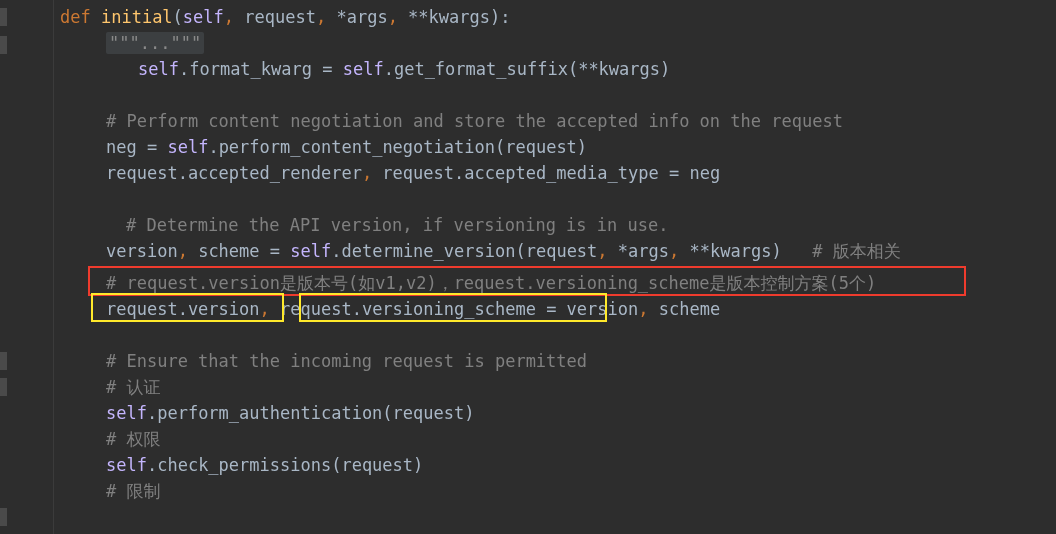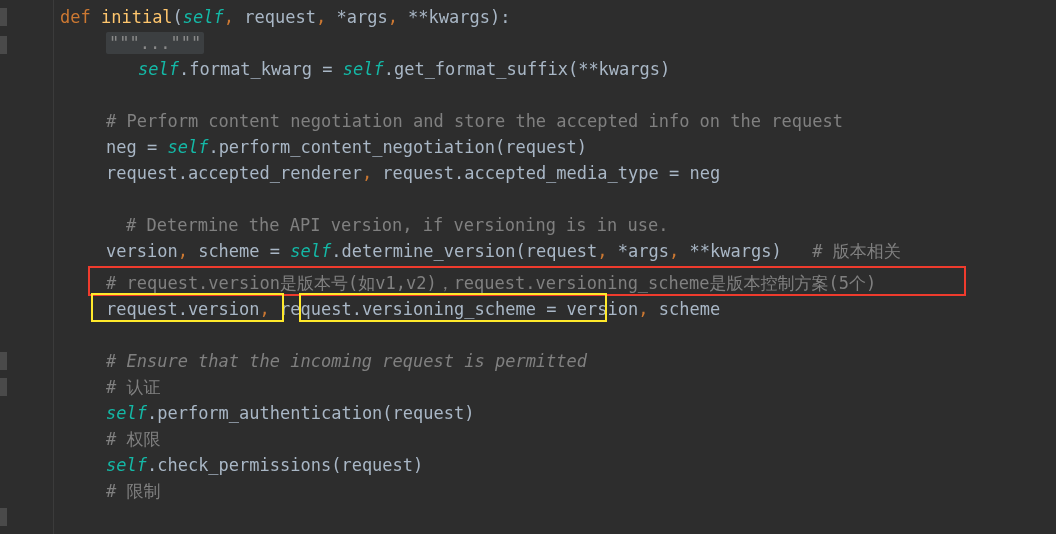--- a/index.html
+++ b/index.html
@@ -81,21 +81,21 @@
     left: 0;
     white-space: pre;
     color: #a9b7c6;
     height: 26px;
     line-height: 26px;
   }
 
   
   .tok-kw      { color: #cc7832; }
   .tok-fn      { color: #ffc66d; }
-  .tok-self    { color: #14b8a6; font-style: italic; }
+  .tok-self    { color: #c4b5fd; }
   .tok-ident   { color: #a9b7c6; }
   .tok-punct   { color: #a9b7c6; }
   .tok-comma   { color: #cc7832; }
   .tok-comment { color: #808080; }
   .tok-op      { color: #a9b7c6; }
 
   
   .fold-chip {
     background: #3c3f41;
     color: #8a8a8a;
@@ -136,21 +136,21 @@
       <div class="code-line" style="top: 4px; left: 6px;"><span class="tok-kw">def </span><span class="tok-fn">initial</span><span class="tok-punct">(</span><span class="tok-self">self</span><span class="tok-comma">,</span><span class="tok-ident"> request</span><span class="tok-comma">,</span><span class="tok-ident"> *args</span><span class="tok-comma">,</span><span class="tok-ident"> **kwargs</span><span class="tok-punct">):</span></div>
       <div class="code-line" style="top: 30px; left: 52px;"><span class="fold-chip">"""..."""</span></div>
       <div class="code-line" style="top: 56px; left: 52px; margin-left: 32px;"><span class="tok-self">self</span><span class="tok-ident">.format_kwarg </span><span class="tok-op">= </span><span class="tok-self">self</span><span class="tok-ident">.get_format_suffix(**kwargs)</span></div>
       <div class="code-line" style="top: 108px; left: 52px;"><span class="tok-comment"># Perform content negotiation and store the accepted info on the request</span></div>
       <div class="code-line" style="top: 134px; left: 52px;"><span class="tok-ident">neg </span><span class="tok-op">= </span><span class="tok-self">self</span><span class="tok-ident">.perform_content_negotiation(request)</span></div>
       <div class="code-line" style="top: 160px; left: 52px;"><span class="tok-ident">request.accepted_renderer</span><span class="tok-comma">,</span><span class="tok-ident"> request.accepted_media_type </span><span class="tok-op">= </span><span class="tok-ident">neg</span></div>
       <div class="code-line" style="top: 212px; left: 52px; margin-left: 20px;"><span class="tok-comment"># Determine the API version, if versioning is in use.</span></div>
       <div class="code-line" style="top: 238px; left: 52px;"><span class="tok-ident">version</span><span class="tok-comma">,</span><span class="tok-ident"> scheme </span><span class="tok-op">= </span><span class="tok-self">self</span><span class="tok-ident">.determine_version(request</span><span class="tok-comma">,</span><span class="tok-ident"> *args</span><span class="tok-comma">,</span><span class="tok-ident"> **kwargs)</span><span class="tok-comment">   # 版本相关</span></div>
       <div class="code-line" style="top: 270px; left: 52px;"><span class="tok-comment"># request.version是版本号(如v1,v2)，request.versioning_scheme是版本控制方案(5个)</span></div>
       <div class="code-line" style="top: 296px; left: 52px;"><span class="tok-ident">request.version</span><span class="tok-comma">,</span><span class="tok-ident"> request.versioning_scheme </span><span class="tok-op">= </span><span class="tok-ident">version</span><span class="tok-comma">,</span><span class="tok-ident"> scheme</span></div>
-      <div class="code-line" style="top: 348px; left: 52px; font-style: italic;"><span class="tok-comment"># Ensure that the incoming request is permitted</span></div>
+      <div class="code-line" style="top: 348px; left: 52px;"><span class="tok-comment"># Ensure that the incoming request is permitted</span></div>
       <div class="code-line" style="top: 374px; left: 52px;"><span class="tok-comment"># 认证</span></div>
       <div class="code-line" style="top: 400px; left: 52px;"><span class="tok-self">self</span><span class="tok-ident">.perform_authentication(request)</span></div>
       <div class="code-line" style="top: 426px; left: 52px;"><span class="tok-comment"># 权限</span></div>
       <div class="code-line" style="top: 452px; left: 52px;"><span class="tok-self">self</span><span class="tok-ident">.check_permissions(request)</span></div>
       <div class="code-line" style="top: 478px; left: 52px;"><span class="tok-comment"># 限制</span></div>
     </div>
 
   <div id="anno-layer">
       <div class="anno-box anno-red" style="left: 88px; top: 266px; width: 878px; height: 30px;"></div>
       <div class="anno-box anno-yellow" style="left: 91px; top: 293px; width: 193px; height: 29px;"></div>

